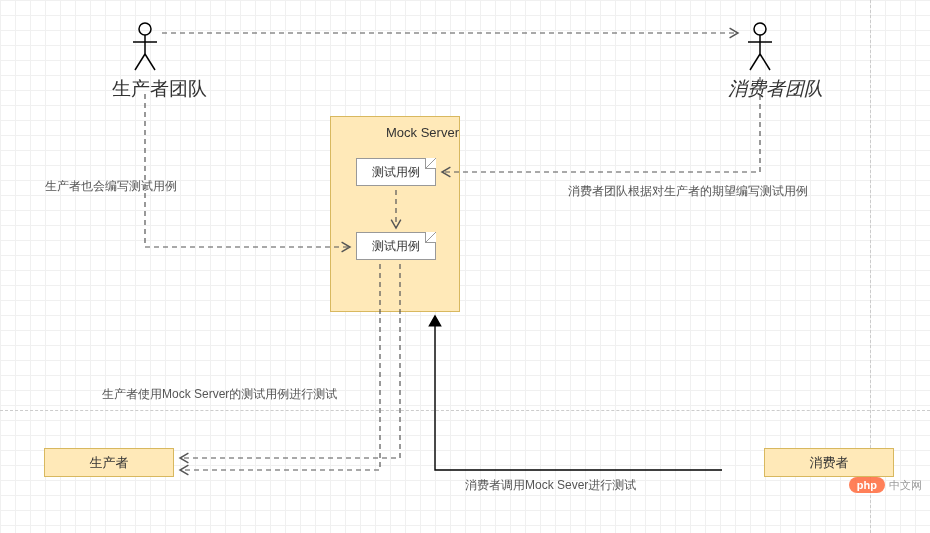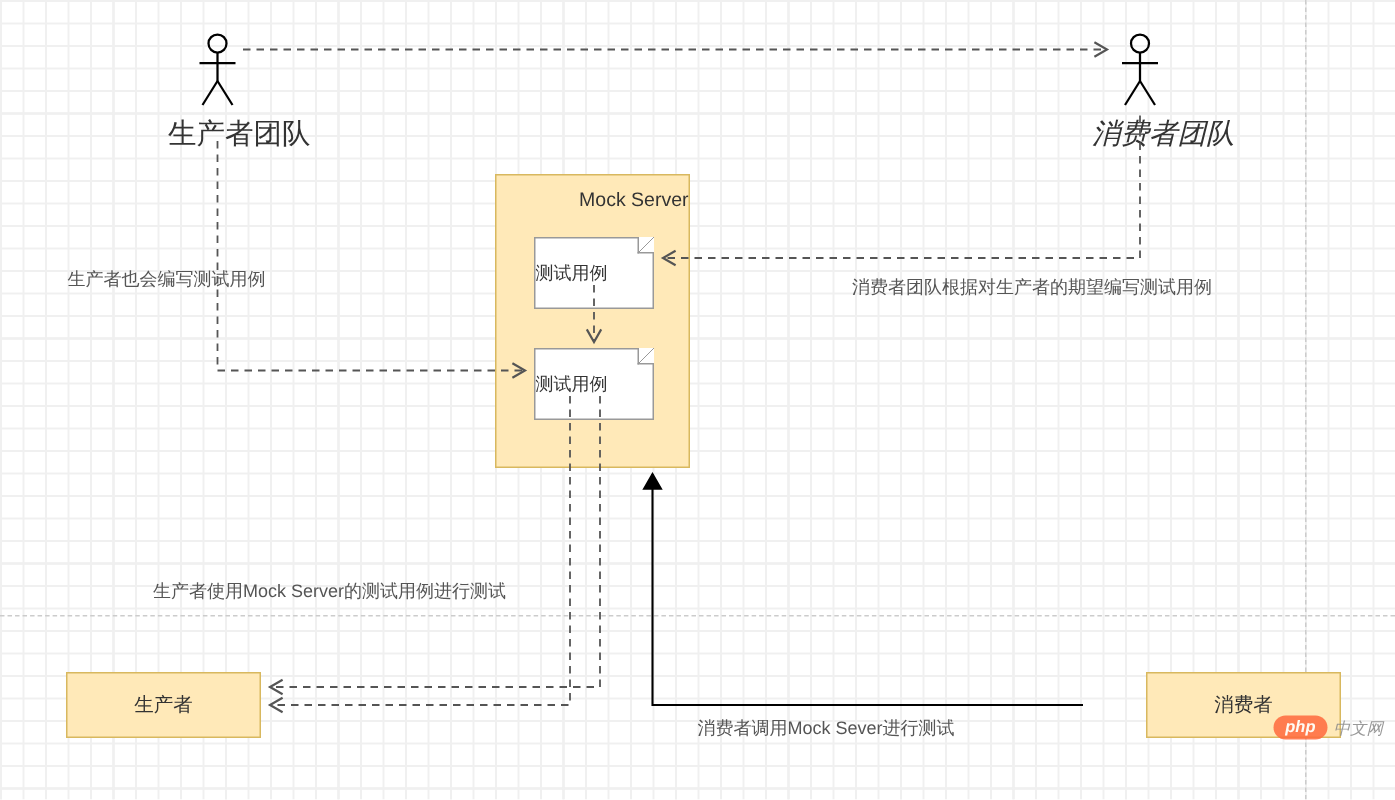--- a/index.html
+++ b/index.html
@@ -69,45 +69,45 @@
     .mock-title {
       text-align: right;
       font-size: 13px;
       color: #333;
       margin-top: 8px;
     }
     
     .note {
       position: absolute;
       width: 80px;
-      height: 48px;
+      height: 28px;
       background: #fff;
       border: 1px solid #999;
       display: flex;
       align-items: center;
-      justify-content: flex-start;
+      justify-content: center;
       font-size: 12px;
       color: #333;
     }
     .note::after {
       content: '';
       position: absolute;
       top: -1px;
       right: -1px;
       width: 10px;
       height: 10px;
       background: linear-gradient(135deg, #fff 0%, #fff 49%, #999 50%, #fff 51%);
       border-left: 1px solid #999;
       border-bottom: 1px solid #999;
     }
     
     .entity-box {
       position: absolute;
       width: 130px;
-      height: 44px;
+      height: 29px;
       background: #ffe9b8;
       border: 1px solid #d8b85f;
       display: flex;
       align-items: center;
       justify-content: center;
       font-size: 13px;
       color: #333;
     }
     
     .edge-label {
@@ -124,21 +124,20 @@
     }
     
     .watermark {
       position: absolute;
       right: 8px;
       bottom: 40px;
       display: flex;
       align-items: center;
       gap: 4px;
       opacity: 0.85;
-      font-style: italic;
     }
     .watermark .badge {
       background: #ff6a3d;
       color: #fff;
       border-radius: 10px;
       padding: 2px 8px;
       font-weight: bold;
       font-size: 11px;
     }
     .watermark .txt {

